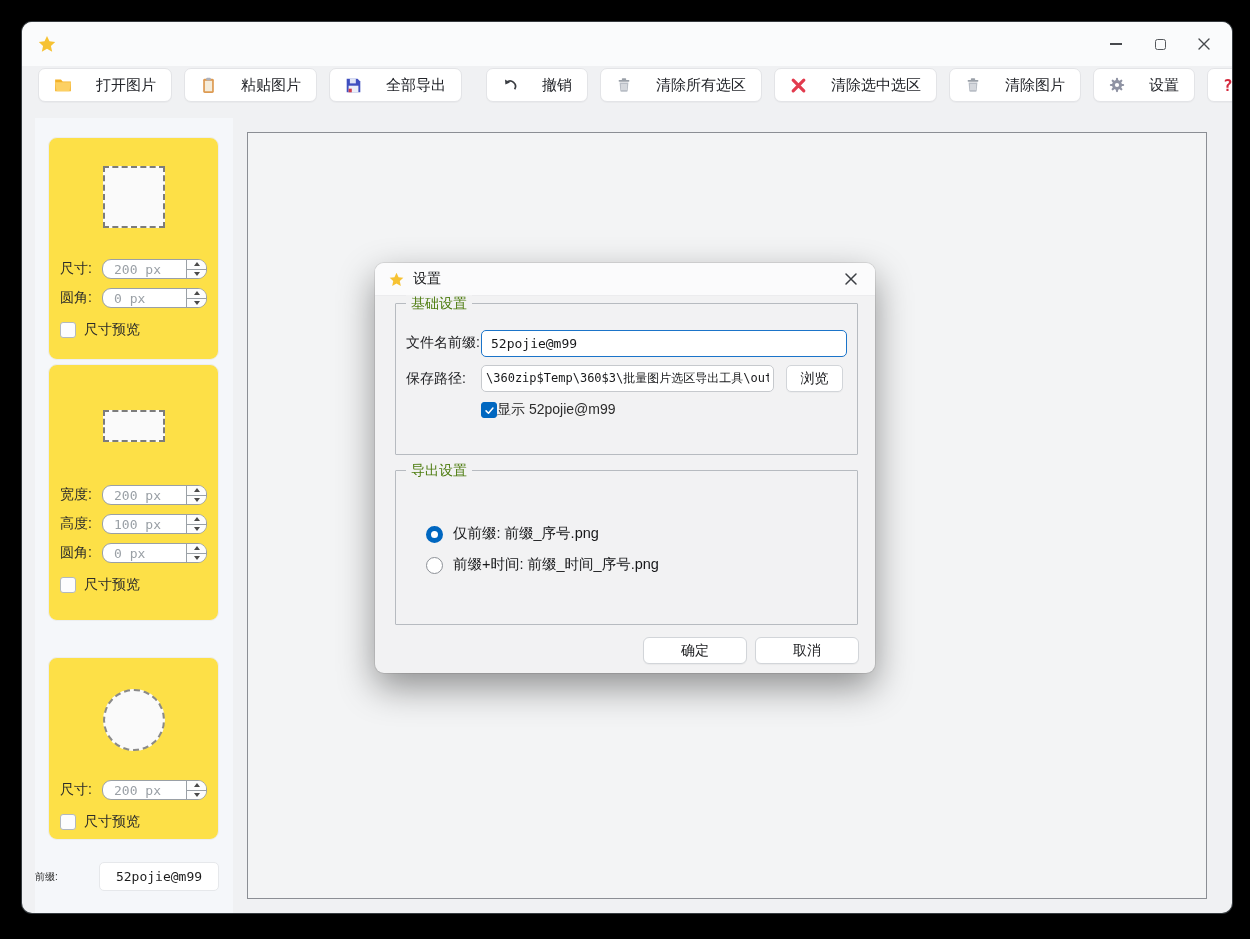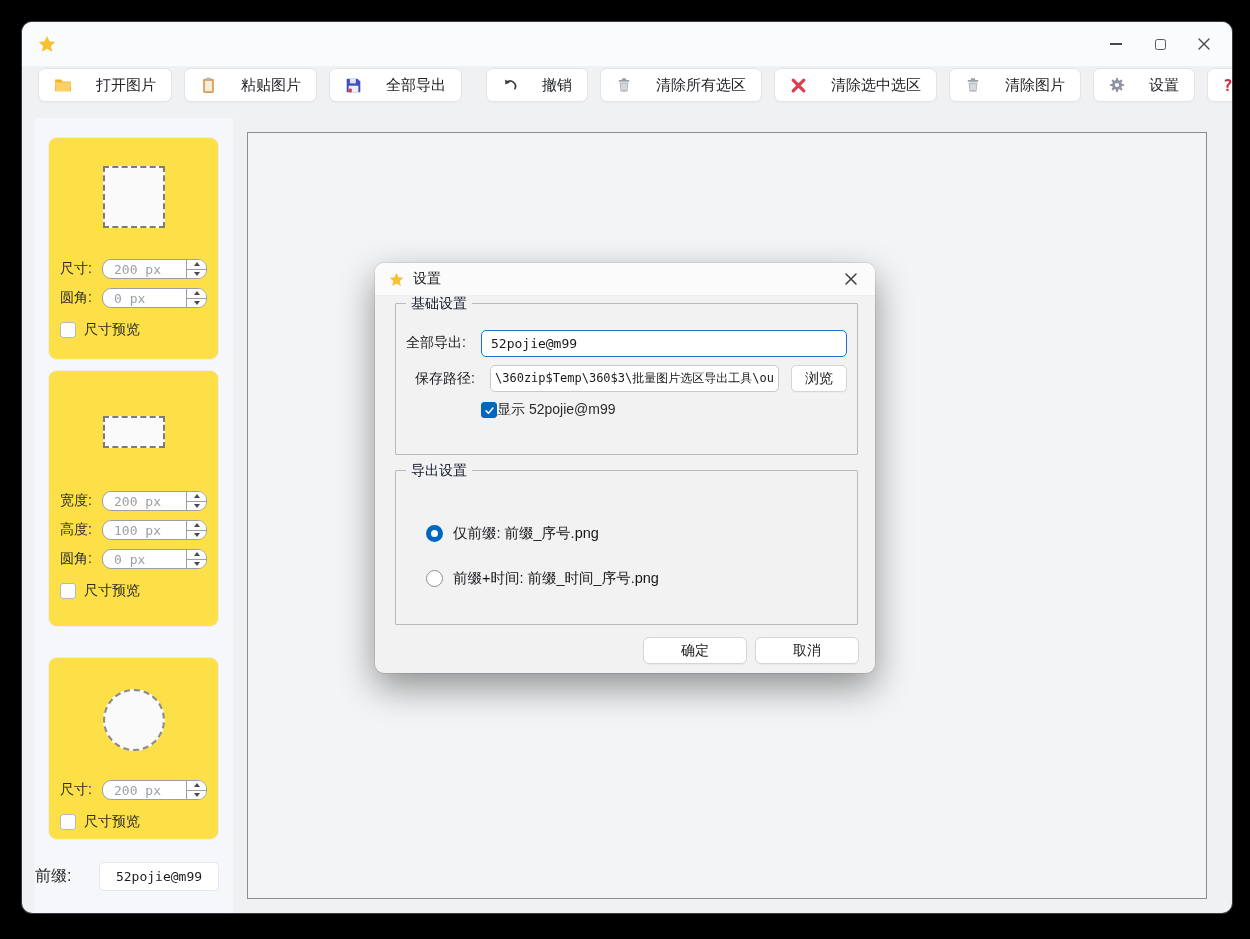--- a/index.html
+++ b/index.html
@@ -47,21 +47,21 @@
   
   .sidebar {
     position: absolute; left: 13px; top: 96px; width: 198px; bottom: 0;
     background: #f5f7fa;
   }
   .card {
     position: absolute; left: 13px; width: 171px;
     background: #fde047; border: 1px solid #eceef1; border-radius: 9px;
   }
   .card1 { top: 19px;  height: 223px; }
-  .card2 { top: 252px; height: 257px; }
+  .card2 { top: 246px; height: 257px; }
   .card3 { top: 539px; height: 183px; }
   .shape-sq   { width: 62px; height: 62px; margin: 28px auto 0; border: 2px dashed #7c7c7c; background: #fafafa; }
   .shape-rect { width: 62px; height: 32px; margin: 45px auto 0; border: 2px dashed #7c7c7c; background: #fafafa; }
   .shape-circ { width: 62px; height: 62px; margin: 31px auto 0; border: 2px dashed #8a8a8a; border-radius: 50%; background: #fafafa; }
   .srow { display: flex; align-items: center; margin: 9px 11px 0 11px; }
   .srow.first1 { margin-top: 31px; }
   .srow.first2 { margin-top: 43px; }
   .srow.first3 { margin-top: 29px; }
   .srow .slabel { flex: 0 0 42px; font-size: 14px; color: #2b2b2b; }
   .spinbox {
@@ -78,21 +78,21 @@
   .spin-up { border-bottom: 1px solid #9aa0a6; }
   .tri-up { width: 0; height: 0; border-left: 3.5px solid transparent; border-right: 3.5px solid transparent; border-bottom: 4.5px solid #4a4a4a; }
   .tri-dn { width: 0; height: 0; border-left: 3.5px solid transparent; border-right: 3.5px solid transparent; border-top: 4.5px solid #4a4a4a; }
   .chkrow { display: flex; align-items: center; gap: 8px; margin: 13px 11px 0 11px; }
   .chk {
     width: 16px; height: 16px; border: 1px solid #b3b9bf; border-radius: 3px; background: #fdfdfe; flex: none;
   }
   .chk.checked { background: #0067c0; border-color: #0067c0; display: flex; align-items: center; justify-content: center; }
   .chk-label { font-size: 14px; color: #2b2b2b; }
   .prefix-row { position: absolute; left: 0; top: 744px; width: 198px; display: flex; align-items: center; }
-  .prefix-label { font-size: 16px; color: #2b2b2b; flex: 0 0 64px; }
+  .prefix-label { font-size: 10px; color: #2b2b2b; flex: 0 0 64px; }
   .prefix-input {
     width: 120px; height: 29px; border: 1px solid #e6e8eb; border-radius: 5px; background: #fff;
     font-family: "DejaVu Sans Mono", monospace; font-size: 13px; color: #1c1c1c; text-align: center; outline: none;
   }
   
   .canvas {
     position: absolute; left: 225px; top: 110px; width: 960px; height: 767px;
     background: #f3f4f5; border: 1px solid #8b8e94;
   }
   
@@ -109,44 +109,44 @@
   .dlg-title { margin-left: 9px; font-size: 14px; color: #17181a; }
   .dlg-close { margin-left: auto; width: 20px; height: 20px; display: flex; align-items: center; justify-content: center; }
   .groupbox {
     position: absolute; left: 20px; width: 463px;
     border: 1px solid #b7bbc0; border-radius: 1px;
   }
   .gb-basic  { top: 40px;  height: 152px; }
   .gb-export { top: 207px; height: 155px; }
   .legend {
     position: absolute; top: -9px; left: 10px; padding: 0 5px;
-    background: #f2f2f3; font-size: 14px; color: #0f172a; line-height: 17px;
+    background: #f2f2f3; font-size: 14px; color: #4d7c0f; line-height: 17px;
   }
   .frow { position: absolute; left: 10px; right: 10px; display: flex; align-items: center; }
   .frow1 { top: 25px; height: 28px; }
-  .frow2 { top: 61px; height: 27px; margin-left: 9px; }
+  .frow2 { top: 61px; height: 27px; }
   .frow3 { top: 96px; left: 85px; height: 20px; }
   .flabel { flex: 0 0 75px; font-size: 14px; color: #202124; }
   .dlg-input {
     height: 27px; border-radius: 5px; background: #fff; outline: none;
     font-family: "DejaVu Sans Mono", monospace; font-size: 13px; color: #17181a;
     border: 1px solid #c6c9cd; padding: 0 9px;
   }
   .dlg-input.focused { border: 1.6px solid #1b74c9; }
   .input-prefix { flex: 1; }
   .input-path { width: 293px; font-size: 12px; padding: 0 4px; }
   .browse-btn {
     margin-left: 12px; width: 57px; height: 27px; background: #fff;
     border: 1px solid #d2d5d9; border-radius: 5px; font-size: 14px; color: #202124;
     display: flex; align-items: center; justify-content: center;
     box-shadow: 0 1px 1px rgba(0,0,0,.03);
   }
-  .radio-row { position: absolute; left: 30px; display: flex; align-items: center; gap: 10px; }
+  .radio-row { position: absolute; left: 30px; display: flex; align-items: flex-end; gap: 10px; }
   .ropt1 { top: 53px; }
-  .ropt2 { top: 98px; }
+  .ropt2 { top: 84px; }
   .radio { width: 17px; height: 17px; border-radius: 50%; background: #fff; flex: none; }
   .radio.on  { border: 5px solid #0067c0; }
   .radio.off { border: 1px solid #8d9197; }
   .radio-label { font-size: 14.5px; color: #17181a; }
   .dlg-btn {
     position: absolute; top: 374px; width: 104px; height: 27px;
     background: #fff; border: 1px solid #d2d5d9; border-radius: 6px;
     font-size: 14px; color: #202124; display: flex; align-items: center; justify-content: center;
     box-shadow: 0 1px 1px rgba(0,0,0,.04);
   }
@@ -390,21 +390,21 @@
     <div class="dlg-close">
       <svg width="14" height="14" viewBox="0 0 14 14">
           <path d="M2 2l10 10M12 2L2 12" stroke="#3c3f44" stroke-width="1.5" stroke-linecap="round"></path>
         </svg>
     </div>
   </div>
 
   <div class="groupbox gb-basic">
     <span class="legend">基础设置</span>
     <div class="frow frow1">
-      <span class="flabel">全部导出:</span>
+      <span class="flabel">文件名前缀:</span>
       <input class="dlg-input input-prefix focused" value="52pojie@m99" style="">
     </div>
     <div class="frow frow2">
       <span class="flabel">保存路径:</span>
       <input class="dlg-input input-path" value="\360zip$Temp\360$3\批量图片选区导出工具\output" style="">
       <div class="browse-btn">浏览</div>
     </div>
     <div class="frow frow3">
       <div class="chk checked">
         <svg width="11" height="11" viewBox="0 0 16 16">

